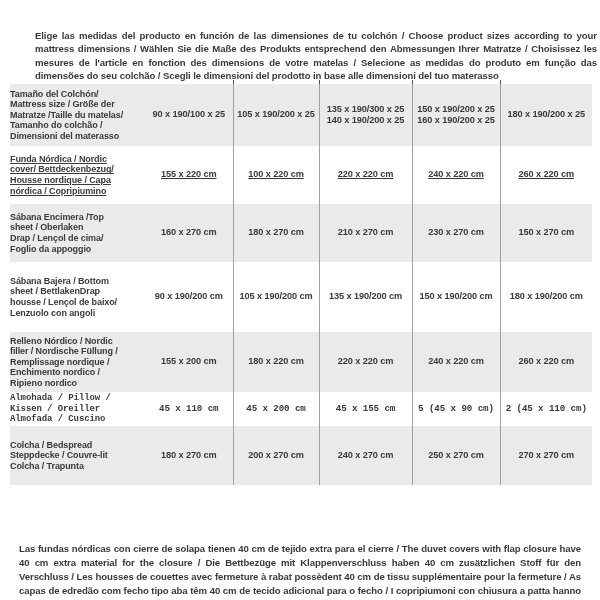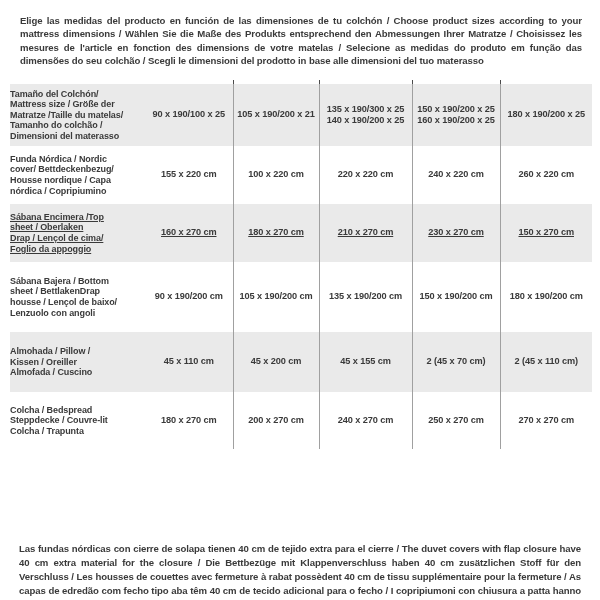--- a/index.html
+++ b/index.html
@@ -2,21 +2,21 @@
 <html><head>
 <meta charset="utf-8">
 <style>
   html, body { margin:0; padding:0; background:#ffffff; }
   .page {
     position:relative; width:600px; height:600px; overflow:hidden;
     background:#ffffff; color:#3a3a3a;
     font-family:"Liberation Sans", sans-serif;
   }
   .intro {
-    position:absolute; top:13px; left:19px; width:562px; margin:1px;
+    position:absolute; top:13px; left:19px; width:562px; margin:16px;
     font-size:9.6px; line-height:13.4px; font-weight:700;
     text-align:justify; letter-spacing:-0.1px;
   }
   .table-wrap { position:absolute; top:84px; left:10px; width:582px; }
   .tick { position:absolute; top:-4px; width:1px; height:4px; background:#4a4a4a; }
   table.size-table {
     border-collapse:collapse; table-layout:fixed; width:582px;
     font-weight:700; letter-spacing:-0.1px;
   }
   table.size-table tr:nth-child(odd) td { background:#eaeaea; }
@@ -24,25 +24,25 @@
   table.size-table td:nth-child(n+3) { border-left:1px solid #a0a0a0; }
   td.label {
     text-align:left; padding-left:9px; padding-right:3px;
     white-space:pre-line; font-size:9px; line-height:10.6px;
   }
   td.val {
     text-align:center; white-space:pre-line;
     font-size:9.2px; line-height:11.5px;
   }
   tr:nth-child(1){ height:62px;padding-left:36px; }
-  tr:nth-child(2){ height:58px; }
-  tr:nth-child(3){ height:58px;text-decoration:underline; }
+  tr:nth-child(2){ height:58px;text-decoration:underline; }
+  tr:nth-child(3){ height:58px; }
   tr:nth-child(4){ height:70px; }
   tr:nth-child(5){ height:60px; }
-  tr:nth-child(6){ height:57px; }
+  tr:nth-child(6){ height:34px;font-family:Liberation Mono, monospace; }
   tr:nth-child(7){ height:59px; }
   tr:nth-child(8){ height:51px; }
   .footnote {
     position:absolute; top:542px; left:19px; width:562px; margin:0;
     font-size:9.6px; line-height:14px; font-weight:700;
     text-align:justify; letter-spacing:-0.1px;
   }
 </style>
 </head>
 <body>
@@ -67,21 +67,21 @@
           <col style="width:92px">
       </colgroup>
       <tbody>
         <tr>
           <td class="label">Tamaño del Colchón/
 Mattress size / Größe der
 Matratze /Taille du matelas/
 Tamanho do colchão /
 Dimensioni del materasso</td>
           <td class="val">90 x 190/100 x 25</td>
-          <td class="val">105 x 190/200 x 21</td>
+          <td class="val">105 x 190/200 x 25</td>
           <td class="val">135 x 190/300 x 25
 140 x 190/200 x 25</td>
           <td class="val">150 x 190/200 x 25
 160 x 190/200 x 25</td>
           <td class="val">180 x 190/200 x 25</td>
         </tr>
         <tr>
           <td class="label">Funda Nórdica / Nordic
 cover/ Bettdeckenbezug/
 Housse nordique / Capa
@@ -108,27 +108,39 @@
 sheet / BettlakenDrap
 housse / Lençol de baixo/
 Lenzuolo con angoli</td>
           <td class="val">90 x 190/200 cm</td>
           <td class="val">105 x 190/200 cm</td>
           <td class="val">135 x 190/200 cm</td>
           <td class="val">150 x 190/200 cm</td>
           <td class="val">180 x 190/200 cm</td>
         </tr>
         <tr>
+          <td class="label">Relleno Nórdico / Nordic
+filler / Nordische Füllung /
+Remplissage nordique /
+Enchimento nordico /
+Ripieno nordico</td>
+          <td class="val">155 x 200 cm</td>
+          <td class="val">180 x 220 cm</td>
+          <td class="val">220 x 220 cm</td>
+          <td class="val">240 x 220 cm</td>
+          <td class="val">260 x 220 cm</td>
+        </tr>
+        <tr>
           <td class="label">Almohada / Pillow /
 Kissen / Oreiller
 Almofada / Cuscino</td>
           <td class="val">45 x 110 cm</td>
           <td class="val">45 x 200 cm</td>
           <td class="val">45 x 155 cm</td>
-          <td class="val">2 (45 x 70 cm)</td>
+          <td class="val">5 (45 x 90 cm)</td>
           <td class="val">2 (45 x 110 cm)</td>
         </tr>
         <tr>
           <td class="label">Colcha / Bedspread
 Steppdecke / Couvre-lit
 Colcha / Trapunta</td>
           <td class="val">180 x 270 cm</td>
           <td class="val">200 x 270 cm</td>
           <td class="val">240 x 270 cm</td>
           <td class="val">250 x 270 cm</td>

